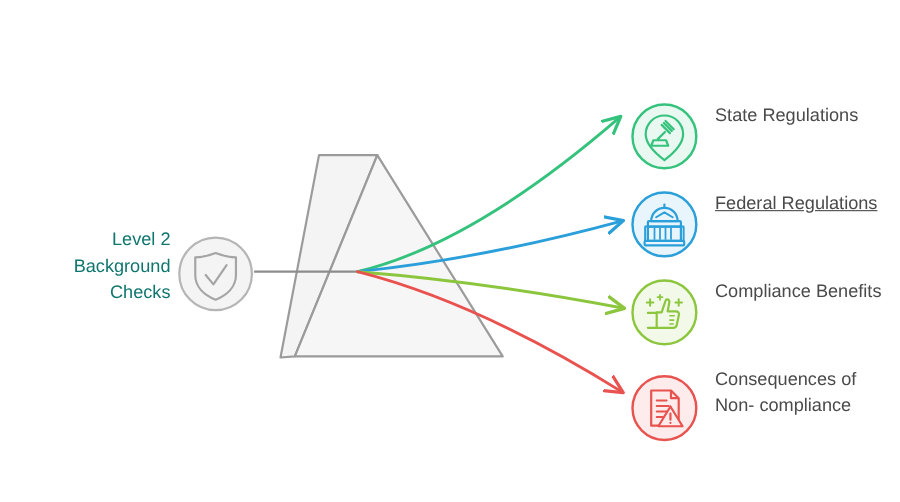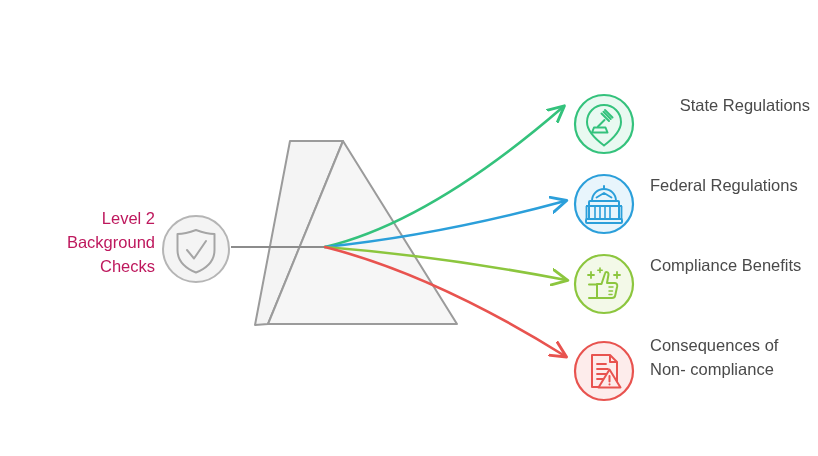--- a/index.html
+++ b/index.html
@@ -27,33 +27,33 @@
     height: 456px;
   }
   .source-label {
     position: absolute;
     left: 20px;
     top: 206px;
     width: 135px;
     text-align: right;
     font-size: 16.5px;
     line-height: 24px;
-    color: #be185d;
+    color: #0f766e;
     white-space: pre-line;
   }
   .branch-label {
     position: absolute;
     left: 650px;
     width: 160px;
     font-size: 16.5px;
     line-height: 24px;
     color: #4a4a4a;
   }
-  .branch-label.b0 { top: 93px; text-align: right; }
-  .branch-label.b1 { top: 173px; }
+  .branch-label.b0 { top: 93px; }
+  .branch-label.b1 { top: 173px; text-decoration: underline; }
   .branch-label.b2 { top: 253px; }
   .branch-label.b3 { top: 333px; }
 </style>
 </head>
 <body>
 
 <div id="diagram-root">
 
   <svg id="diagram-svg" viewBox="0 0 818 456">
     <defs>

